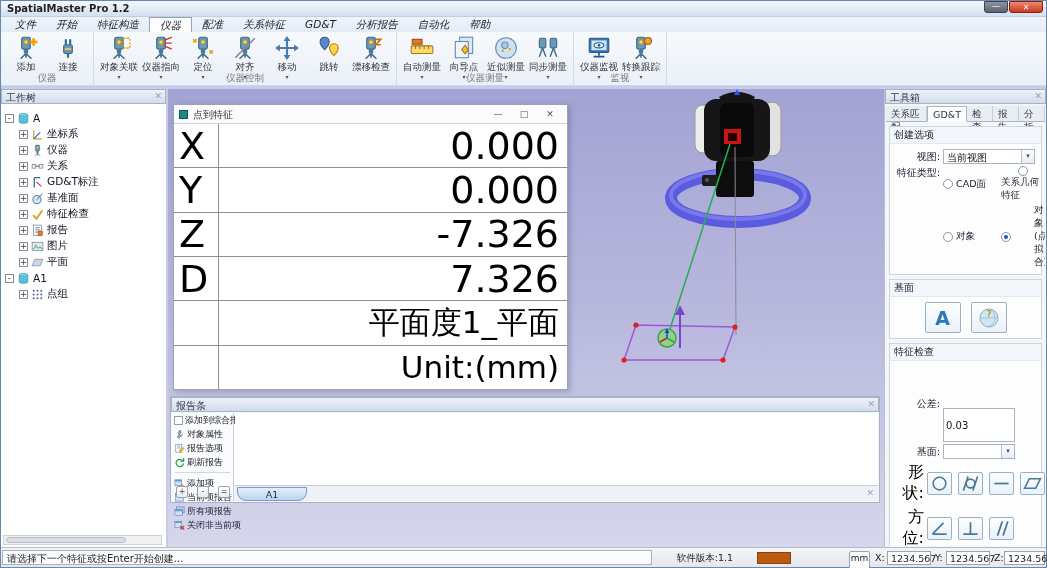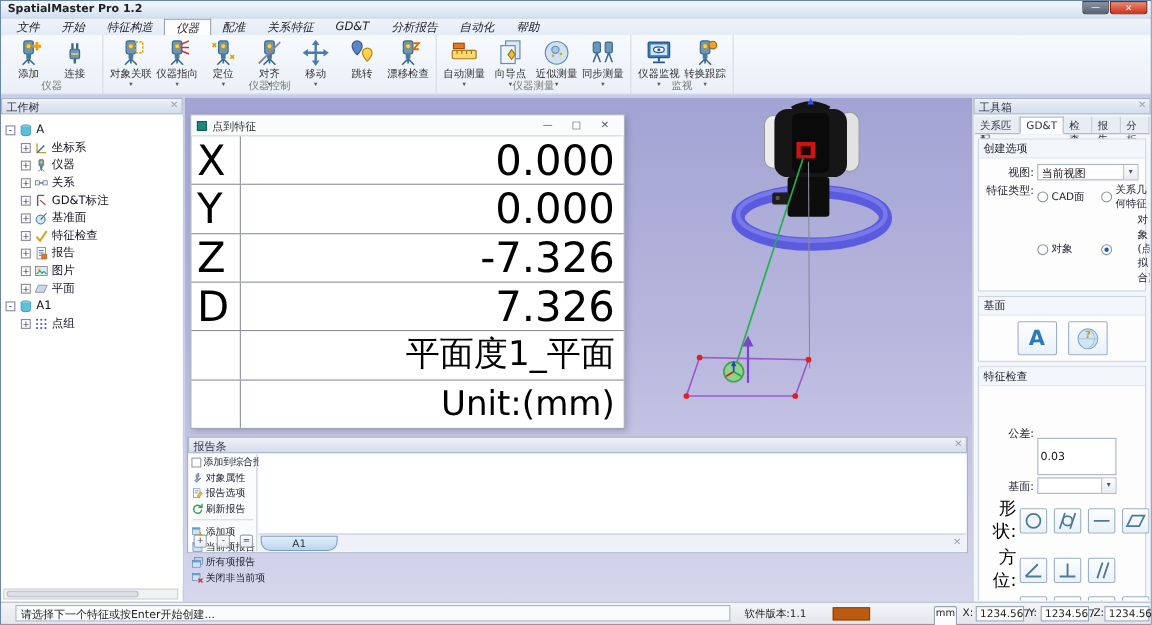--- a/index.html
+++ b/index.html
@@ -87,21 +87,21 @@
 .radio{width:10px;height:10px;border:1px solid #8a96a6;border-radius:50%;background:#fff;margin-right:3px;flex:none;position:relative;}
 .radio.checked::after{content:"";position:absolute;left:2px;top:2px;width:4px;height:4px;border-radius:50%;background:#2458b8;}
 .icon-btn{width:25px;height:23px;border:1px solid #9ab0c8;border-radius:2px;background:linear-gradient(#fdfefe,#e9f1f8);display:flex;align-items:center;justify-content:center;margin-right:6px;}
 .icon-btn svg{width:19px;height:19px;}
 .icon-row{display:flex;align-items:center;margin:3px 0;}
 .big-btn{width:36px;height:31px;border:1px solid #9ab0c8;border-radius:2px;background:linear-gradient(#fdfefe,#e9f1f8);display:flex;align-items:center;justify-content:center;margin:0 5px;}
 .big-btn svg{width:24px;height:24px;}
 .center-row{display:flex;justify-content:center;align-items:center;}
 
 .statusbar{position:absolute;left:0;right:0;bottom:0;height:20px;background:linear-gradient(#f4f5f7,#e4e7ec);border-top:1px solid #b4bcc8;font-size:10px;color:#222;}
-.smsg{position:absolute;left:13px;top:2px;width:650px;height:15px;border:1px solid #aab2be;background:#fafbfc;padding:1px 4px;white-space:nowrap;overflow:hidden;}
+.smsg{position:absolute;left:1px;top:2px;width:650px;height:15px;border:1px solid #aab2be;background:#fafbfc;padding:1px 4px;white-space:nowrap;overflow:hidden;}
 .sver{position:absolute;left:655px;top:4px;width:98px;text-align:center;font-size:9.5px;}
 .sprog{position:absolute;left:756px;top:4px;width:34px;height:12px;background:#bc5a10;border:1px solid #8a4410;}
 .sunit{position:absolute;left:848px;top:3px;width:21px;height:32px;border:1px solid #98a2b0;background:#fcfcfd;text-align:center;font-size:9px;line-height:12px;border-radius:2px;}
 .scoord-lab{position:absolute;top:4px;font-size:9.5px;}
 .scoord{position:absolute;top:3px;height:14px;border:1px solid #98a2b0;background:#fff;font-size:9.5px;padding:1px 3px;}
 </style>
 </head>
 <body>
 
 <div class="app">
@@ -597,21 +597,21 @@
                 <span class="dd-arrow">▾</span>
               </div>
             </div>
             <div class="frow" style="align-items:flex-start;">
               <span class="flab">特征类型:</span>
               <div id="ft-radios" style="display:grid;grid-template-columns:52px auto;gap:2px 6px;">
                   <div style="display: flex; align-items: center;">
                     <span class="radio"></span>
                     <span style="font-size: 9.5px;">CAD面</span>
                   </div>
-                  <div style="display: flex; align-items: center;">
+                  <div style="display: flex; align-items: center; flex-direction: column;">
                     <span class="radio"></span>
                     <span style="font-size: 9.5px;">关系几何特征</span>
                   </div>
                   <div style="display: flex; align-items: center;">
                     <span class="radio"></span>
                     <span style="font-size: 9.5px;">对象</span>
                   </div>
                   <div style="display: flex; align-items: center; gap: 20px;">
                     <span class="radio checked"></span>
                     <span style="font-size: 9.5px;">对象(点拟合)</span>

